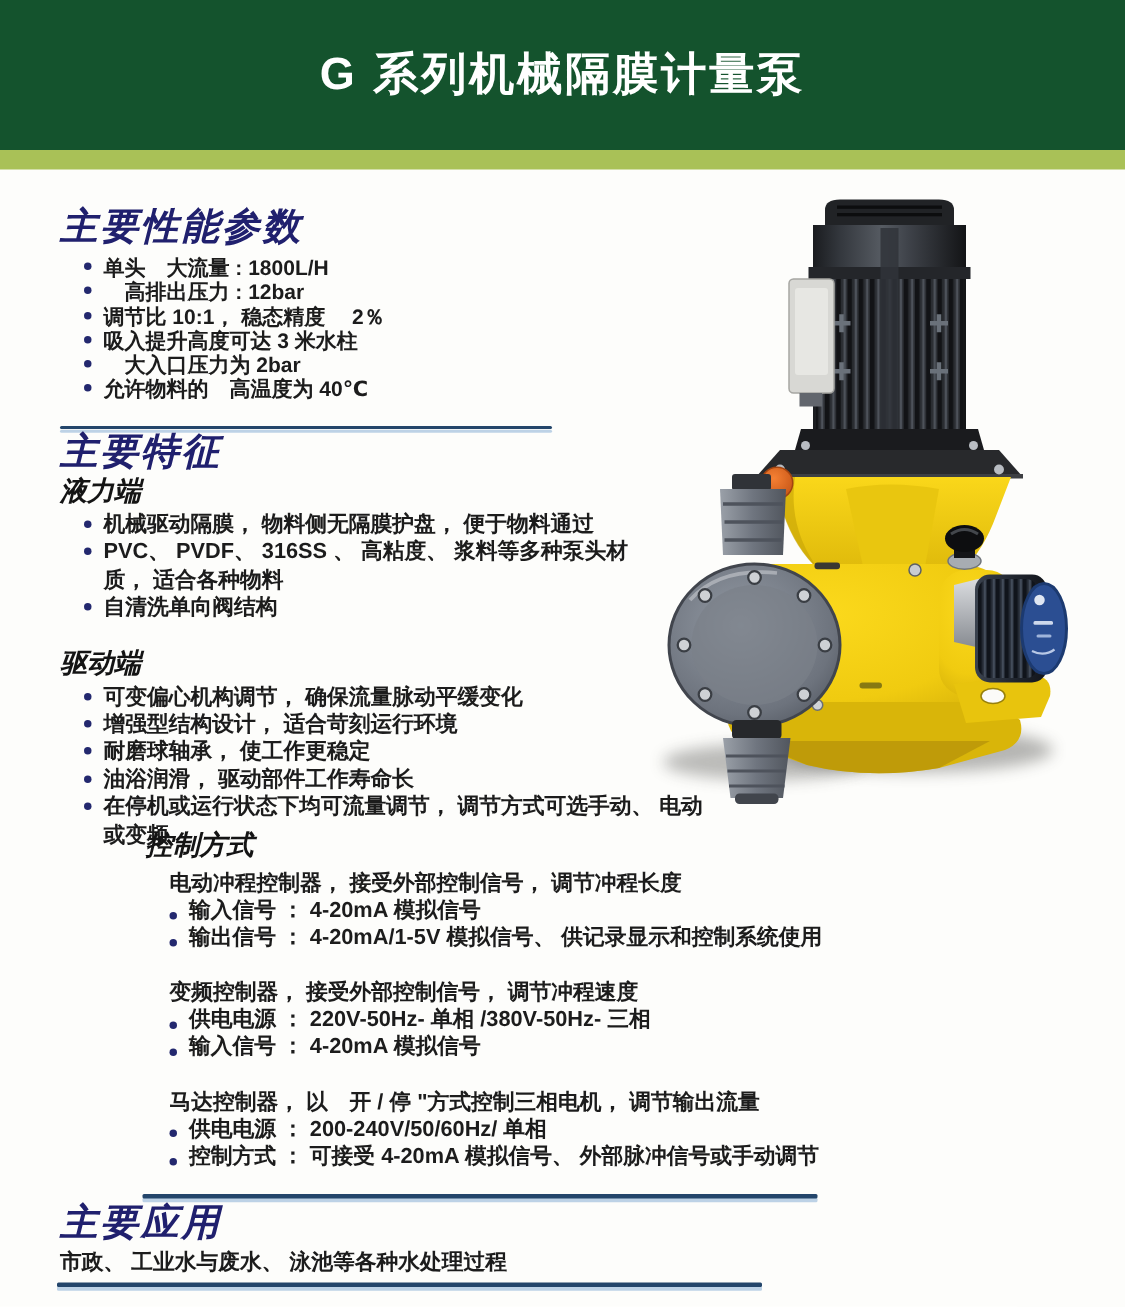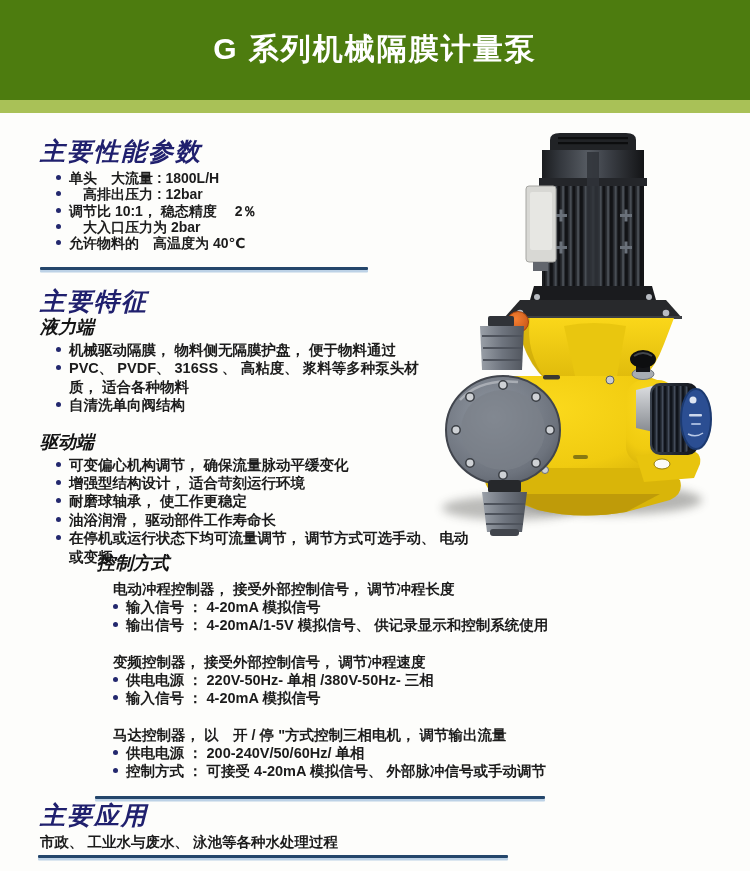--- a/index.html
+++ b/index.html
@@ -1,20 +1,20 @@
 <!DOCTYPE html>
 <html><head>
 <meta charset="utf-8">
 <style>
   html,body{margin:0;padding:0;}
   body{font-family:"Liberation Sans","DejaVu Sans",sans-serif;background:#ffffff;}
   .page{position:relative;width:750px;height:871px;margin:0 auto;background:#fdfdfb;overflow:hidden;}
 
   
-  .title-bar{position:absolute;left:0;top:0;width:750px;height:100px;background:#4d7c0f;
+  .title-bar{position:absolute;left:0;top:0;width:750px;height:100px;background:#14532d;
     display:flex;align-items:center;justify-content:center;}
   .title-bar h1{margin:0;color:#ffffff;font-size:30px;font-weight:bold;letter-spacing:2px;padding-bottom:2px;}
   .accent-bar{position:absolute;left:0;top:100px;width:750px;height:13px;background:#a9c157;}
 
   
   .sec{position:absolute;}
   h2.sec-heading{margin:0;font-size:25px;line-height:30px;font-weight:bold;font-style:italic;
     color:#20206e;letter-spacing:2px;}
   h3.sub-heading{margin:0;font-size:18px;line-height:22px;font-weight:bold;font-style:italic;color:#141414;}
   .list{margin:16px;}
@@ -36,21 +36,21 @@
   .divider-3{width:470px;margin-left:-2px;margin-top:4px;}
 
   .sec-features{left:40px;top:286px;width:450px;}
   .sub-hydraulic{margin-top:4px;}
   .sub-drive{margin-top:12px;}
   .sec-features .list{margin-top:3px;}
   .sec-features .line{line-height:18.4px;min-height:18.4px;}
 
   .sec-control{left:97px;top:552px;width:500px;}
   .sec-control .list{margin-top:6px;}
-  .sec-control .line{line-height:18.2px;min-height:18.2px;}
+  .sec-control .line{line-height:18.2px;min-height:18.2px;align-items:center;}
 
   .sec-app{left:40px;top:800px;width:500px;}
   .app-text{margin-top:3px;font-size:14.5px;line-height:18px;color:#1c1c1c;font-weight:600;}
 
   .pump{position:absolute;left:430px;top:128px;width:290px;height:440px;}
 </style>
 </head>
 <body>
 
 <div class="page">
@@ -72,20 +72,24 @@
         <div class="line k-dot">
           <span class="dot"></span>
           <span class="txt">　高排出压力 : 12bar</span>
         </div>
 
         <div class="line k-dot">
           <span class="dot"></span>
           <span class="txt">调节比 10:1， 稳态精度　 2％</span>
         </div>
 
+        <div class="line k-dot">
+          <span class="dot"></span>
+          <span class="txt">吸入提升高度可达 3 米水柱</span>
+        </div>
 
         <div class="line k-dot">
           <span class="dot"></span>
           <span class="txt">　大入口压力为 2bar</span>
         </div>
 
         <div class="line k-dot">
           <span class="dot"></span>
           <span class="txt">允许物料的　高温度为 40℃</span>
         </div>

